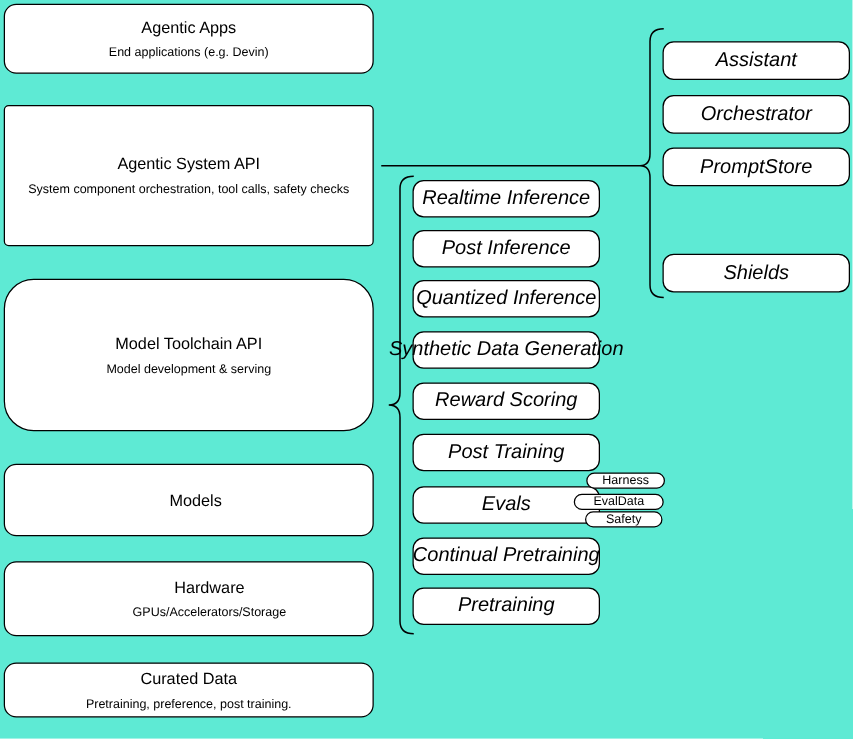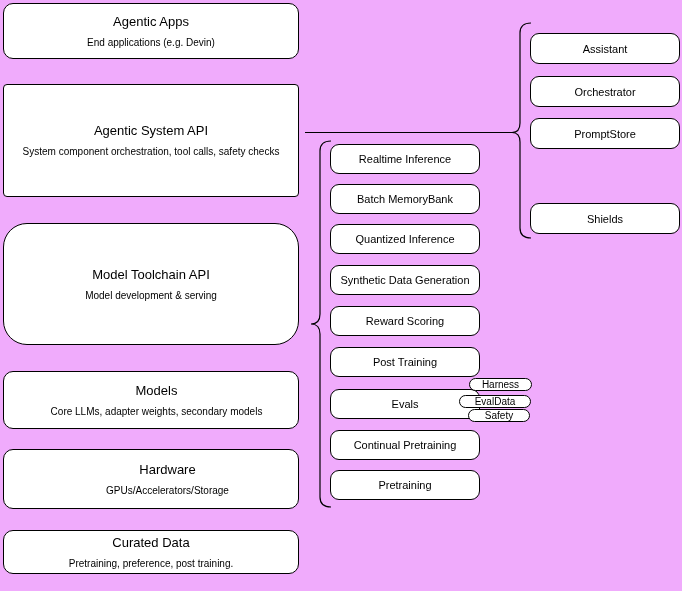--- a/index.html
+++ b/index.html
@@ -4,21 +4,21 @@
 <style>
   html, body {
     margin: 0;
     padding: 0;
     background: #ffffff;
   }
   #canvas {
     position: relative;
     width: 682px;
     height: 591px;
-    background: #f0abfc;
+    background: #5eead4;
     font-family: "Liberation Sans", sans-serif;
     color: #000000;
     overflow: hidden;
   }
   #wires {
     position: absolute;
     top: 0; left: 0;
     width: 682px; height: 591px;
     z-index: 1;
   }
@@ -39,23 +39,24 @@
     line-height: 15px;
     white-space: nowrap;
   }
   .box-subtitle {
     font-size: 10px;
     line-height: 12px;
     margin-top: 8px;
     white-space: nowrap;
   }
   .small-label {
-    font-size: 11px;
+    font-size: 16px;
     line-height: 14px;
     white-space: nowrap;
+    font-style: italic;
   }
   
   .lbox { left: 3px; width: 296px; border-radius: 10px; }
   .lbox-0 { top: 3px;   height: 56px;  }
   .lbox-1 { top: 84px;  height: 113px; border-radius: 4px; }
   .lbox-2 { top: 223px; height: 122px; border-radius: 24px; }
   .lbox-3 { top: 371px; height: 58px; padding-left: 11px;  }
   .lbox-4 { top: 449px; height: 60px; padding-left: 33px;  }
   .lbox-5 { top: 530px; height: 44px;  }
   
@@ -114,36 +115,35 @@
   <div class="node lbox lbox-1">
     <div class="box-title">Agentic System API</div>
     <div class="box-subtitle">System component orchestration, tool calls, safety checks</div>
   </div>
   <div class="node lbox lbox-2">
     <div class="box-title">Model Toolchain API</div>
     <div class="box-subtitle">Model development &amp; serving</div>
   </div>
   <div class="node lbox lbox-3">
     <div class="box-title">Models</div>
-    <div class="box-subtitle">Core LLMs, adapter weights, secondary models</div>
   </div>
   <div class="node lbox lbox-4">
     <div class="box-title">Hardware</div>
     <div class="box-subtitle">GPUs/Accelerators/Storage</div>
   </div>
   <div class="node lbox lbox-5">
     <div class="box-title">Curated Data</div>
     <div class="box-subtitle">Pretraining, preference, post training.</div>
   </div>
 
   <div class="node mbox mbox-0">
     <div class="small-label">Realtime Inference</div>
   </div>
   <div class="node mbox mbox-1">
-    <div class="small-label">Batch MemoryBank</div>
+    <div class="small-label">Post Inference</div>
   </div>
   <div class="node mbox mbox-2">
     <div class="small-label">Quantized Inference</div>
   </div>
   <div class="node mbox mbox-3">
     <div class="small-label">Synthetic Data Generation</div>
   </div>
   <div class="node mbox mbox-4">
     <div class="small-label">Reward Scoring</div>
   </div>

